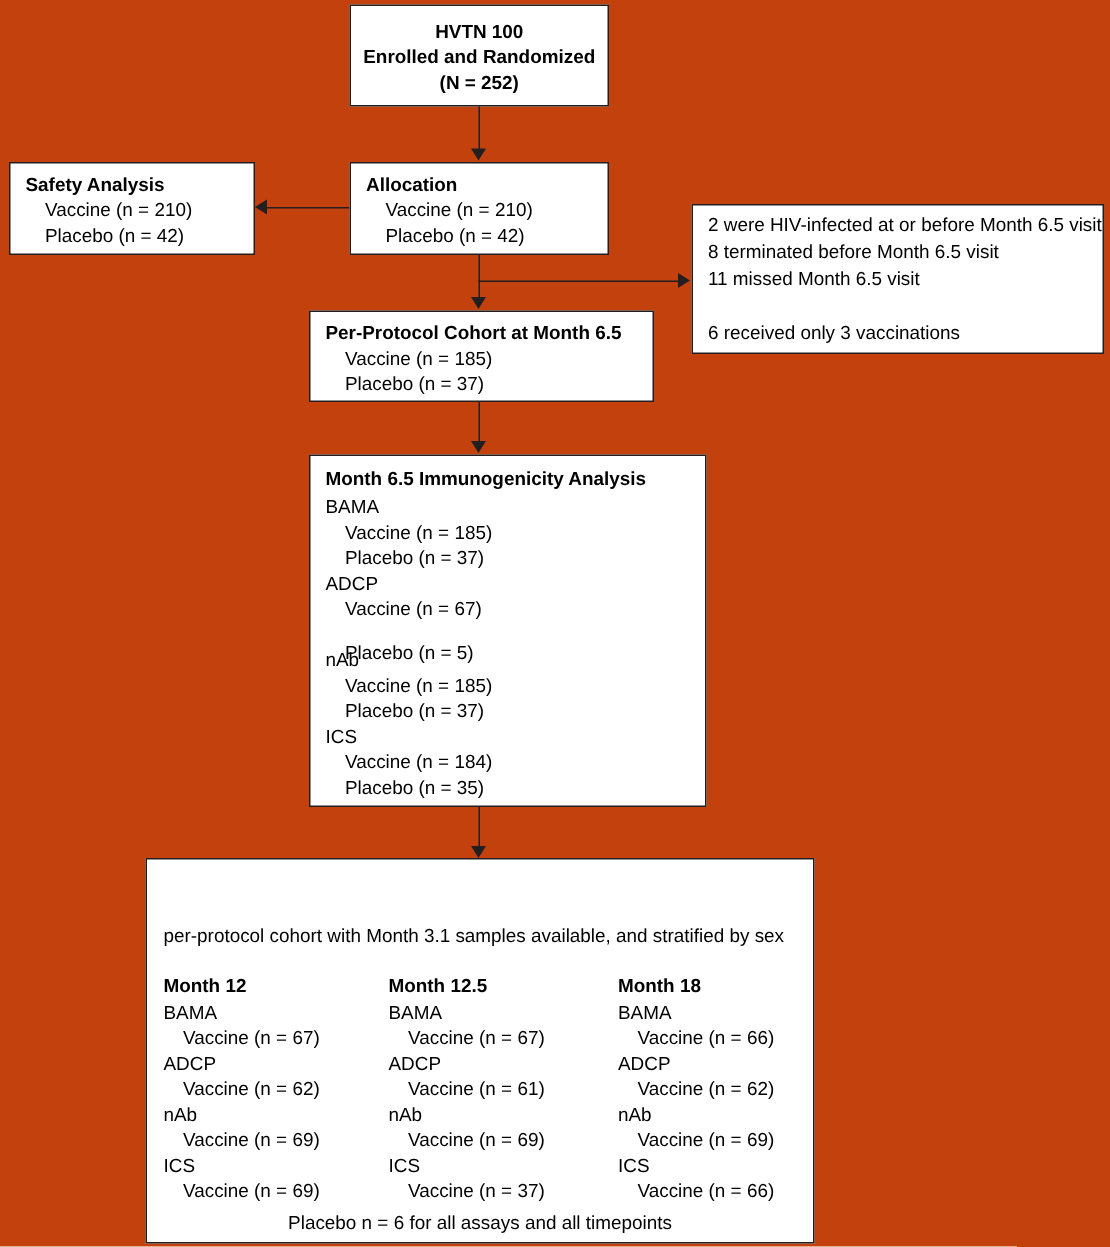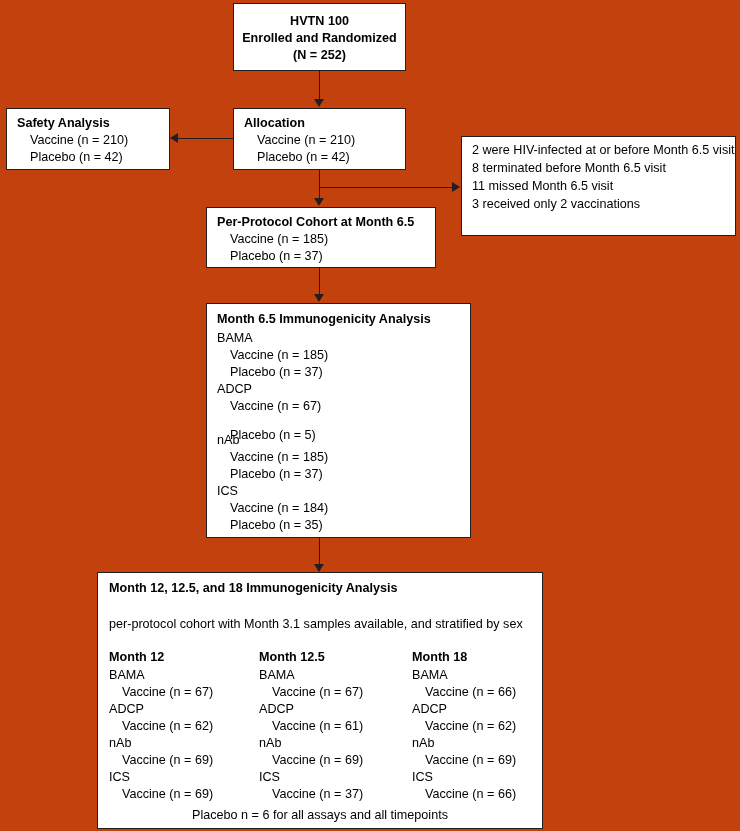--- a/index.html
+++ b/index.html
@@ -94,21 +94,21 @@
   <div class="ln vline" style="left:318.5px; top:170px; height:28px;"></div>
 
   <div class="ln hline" style="left:318.5px; top:187px; width:134px;"></div>
   <div class="arrow-right" style="left:452px; top:182px;"></div>
   <div class="arrow-down" style="left:313.5px; top:198px;"></div>
 
   <div class="box" style="left:461px; top:136px; width:275px; height:100px;">
     <div class="t" style="left:10px; top:5px;">2 were HIV-infected at or before Month 6.5 visit</div>
     <div class="t" style="left:10px; top:23px;">8 terminated before Month 6.5 visit</div>
     <div class="t" style="left:10px; top:41px;">11 missed Month 6.5 visit</div>
-    <div class="t" style="left:10px; top:59px;">3 received only 2 vaccinations</div>
+    <div class="t" style="left:10px; top:77px;">6 received only 3 vaccinations</div>
   </div>
 
   <div class="box" style="left:206px; top:207px; width:230px; height:61px;">
     <div class="t bold" style="left:10px; top:6px;">Per-Protocol Cohort at Month 6.5</div>
     <div class="t ind1" style="left:10px; top:23px;">Vaccine (n = 185)</div>
     <div class="t ind1" style="left:10px; top:40px;">Placebo (n = 37)</div>
   </div>
 
   <div class="ln vline" style="left:318.5px; top:268px; height:27px;"></div>
   <div class="arrow-down" style="left:313.5px; top:294px;"></div>
@@ -130,21 +130,20 @@
 
     <div class="t" style="left:10px; top:179px;">ICS</div>
     <div class="t ind2" style="left:10px; top:196px;">Vaccine (n = 184)</div>
     <div class="t ind2" style="left:10px; top:213px;">Placebo (n = 35)</div>
   </div>
 
   <div class="ln vline" style="left:318.5px; top:538px; height:27px;"></div>
   <div class="arrow-down" style="left:313.5px; top:564px;"></div>
 
   <div class="box" style="left:97px; top:572px; width:446px; height:257px;">
-    <div class="t bold" style="left:11px; top:7px;">Month 12, 12.5, and 18 Immunogenicity Analysis</div>
     <div class="t" style="left:11px; top:43px;">per-protocol cohort with Month 3.1 samples available, and stratified by sex</div>
 
     <div class="t bold" style="left:11px; top:76px;">Month 12</div>
     <div class="t" style="left:11px; top:94px;">BAMA</div>
     <div class="t ind2" style="left:11px; top:111px;">Vaccine (n = 67)</div>
     <div class="t" style="left:11px; top:128px;">ADCP</div>
     <div class="t ind2" style="left:11px; top:145px;">Vaccine (n = 62)</div>
     <div class="t" style="left:11px; top:162px;">nAb</div>
     <div class="t ind2" style="left:11px; top:179px;">Vaccine (n = 69)</div>
     <div class="t" style="left:11px; top:196px;">ICS</div>

